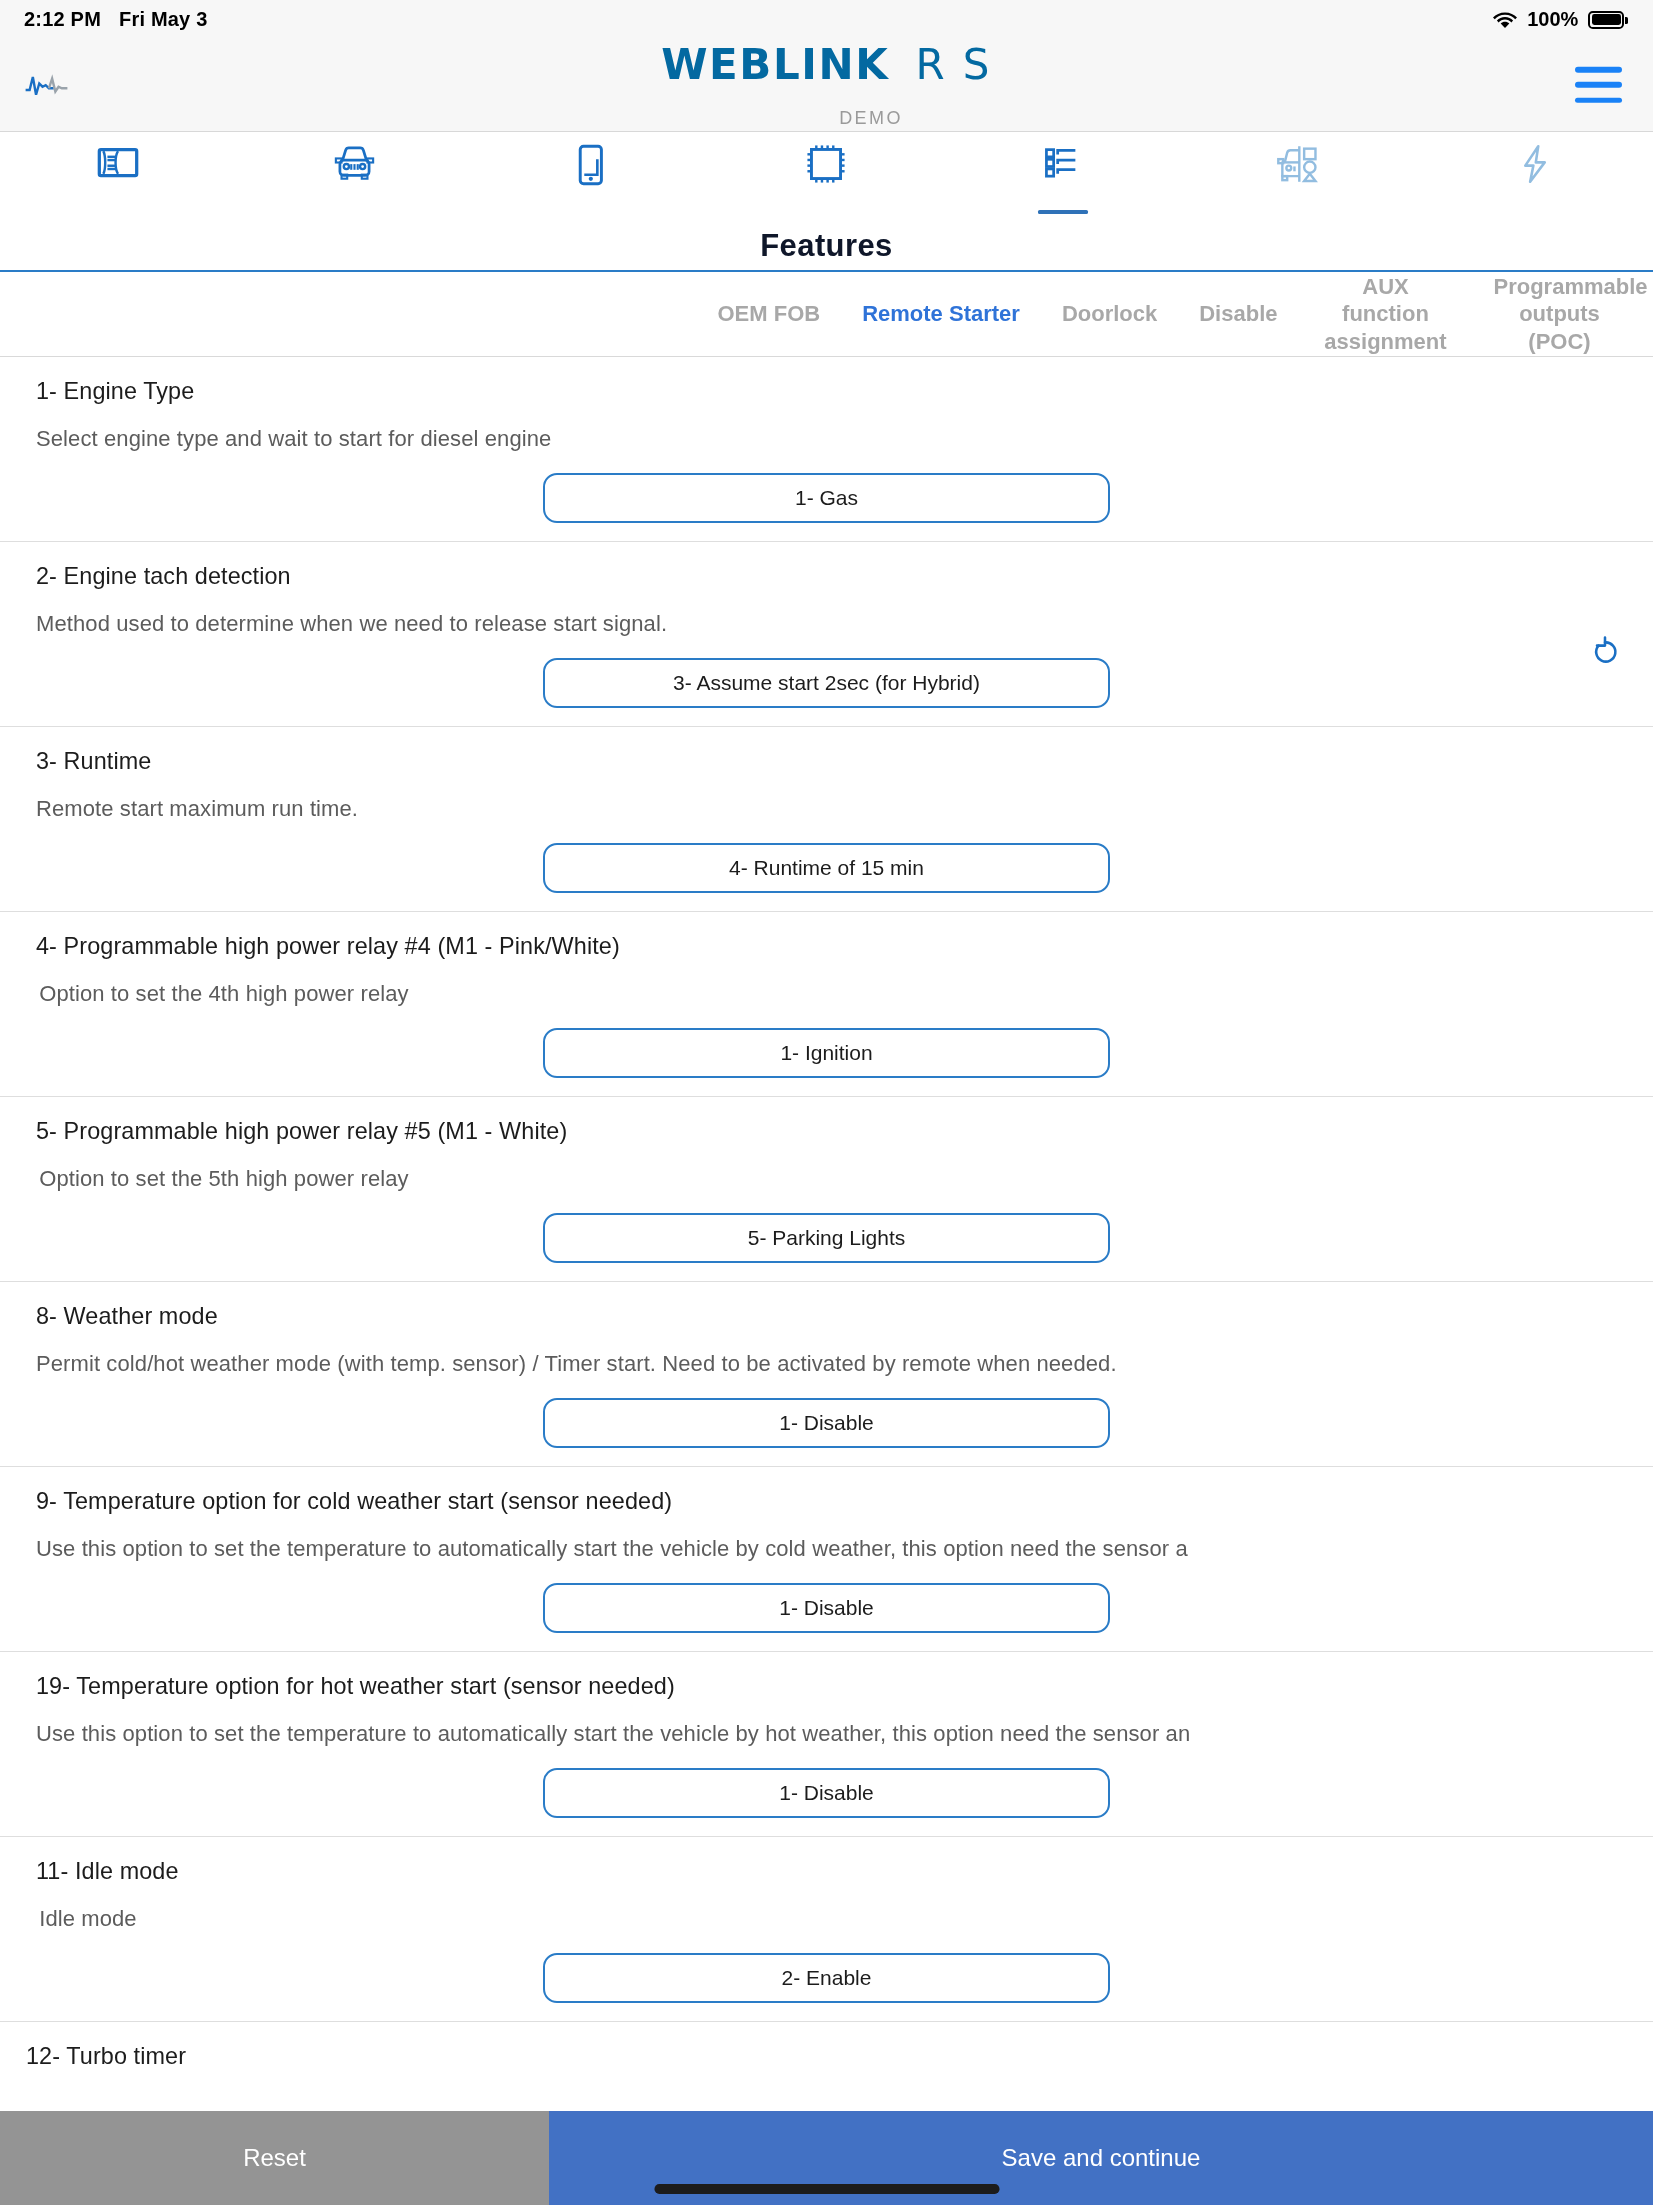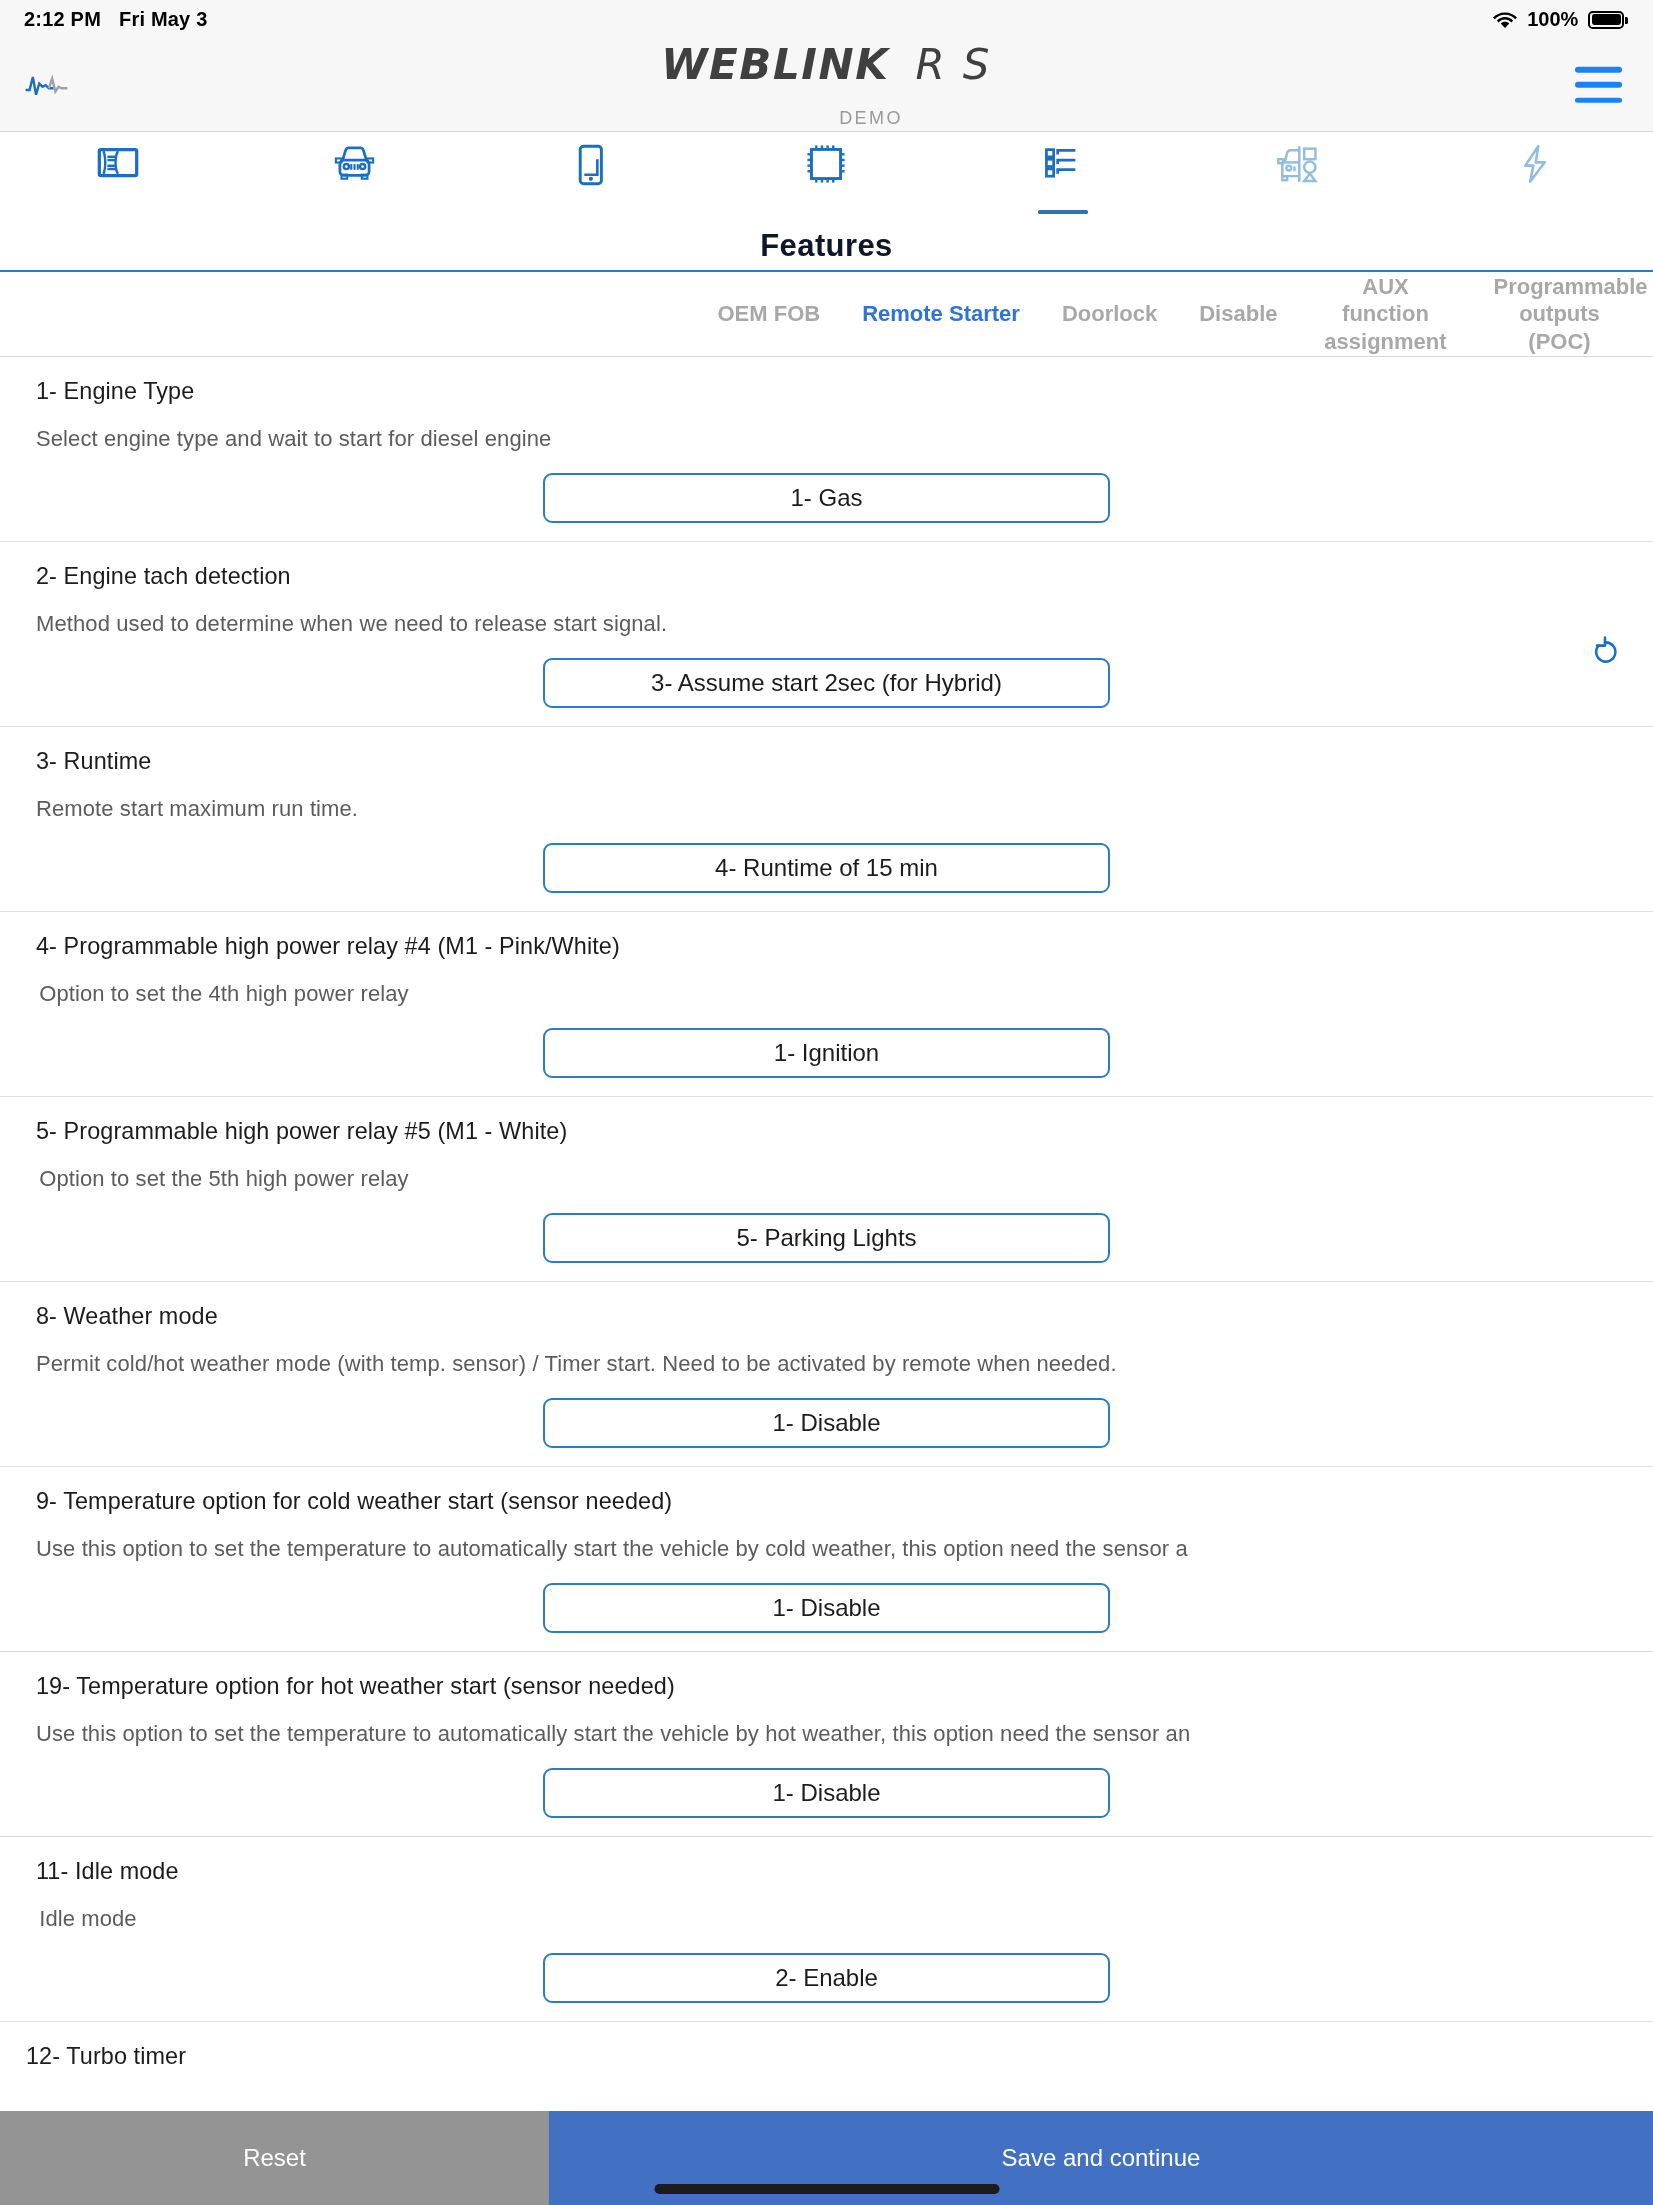--- a/index.html
+++ b/index.html
@@ -54,23 +54,23 @@
     align-items: center;
     position: relative;
     flex: 0 0 auto;
   }
   .appbar-logo-left { position: absolute; left: 24px; top: 50%; transform: translateY(-50%); }
   .brand {
     position: absolute; left: 50%; top: 50%; transform: translate(-50%, -50%);
     text-align: center; line-height: 1;
   }
   .brand-main {
-    font-size: 42px; font-weight: 400; letter-spacing: 0.8px; color: #404040;
+    font-size: 42px; font-weight: 400; letter-spacing: 0.8px; color: #0369a1;
     font-family: "DejaVu Sans", sans-serif;
-    display: flex; align-items: baseline; justify-content: center; gap: 26px; font-style: italic;
+    display: flex; align-items: baseline; justify-content: center; gap: 26px;
   }
   .brand-weblink { font-weight: 700; letter-spacing: 1.6px; }
   .brand-rs { font-weight: 400; letter-spacing: 2.4px; }
   .brand-demo {
     font-size: 18px; color: #9a9a9a; letter-spacing: 2.4px; margin-top: 23px; margin-left: 89px;
   }
   .hamburger {
     position: absolute; right: 31px; top: 50%; transform: translateY(-50%);
     width: 47px; display: flex; flex-direction: column; gap: 9.7px; cursor: pointer;
   }
@@ -164,24 +164,24 @@
   .row-desc.indent { margin-left: 3.2px; }
   .row-value-wrap {
     margin-top: 21px;
     display: flex;
     justify-content: center;
   }
   .row-value {
     width: 567px;
     height: 50px;
     border: 2px solid #2a7cc7;
-    border-radius: 9px;
+    border-radius: 14px;
     background: #ffffff;
     display: flex; align-items: center; justify-content: center;
-    font-size: 24px;
+    font-size: 21px;
     color: #1c1c1c;
     cursor: pointer;
   }
   .row-reset {
     position: absolute;
     right: 32px;
     top: 94px;
     width: 32px; height: 32px;
     cursor: pointer;
   }

